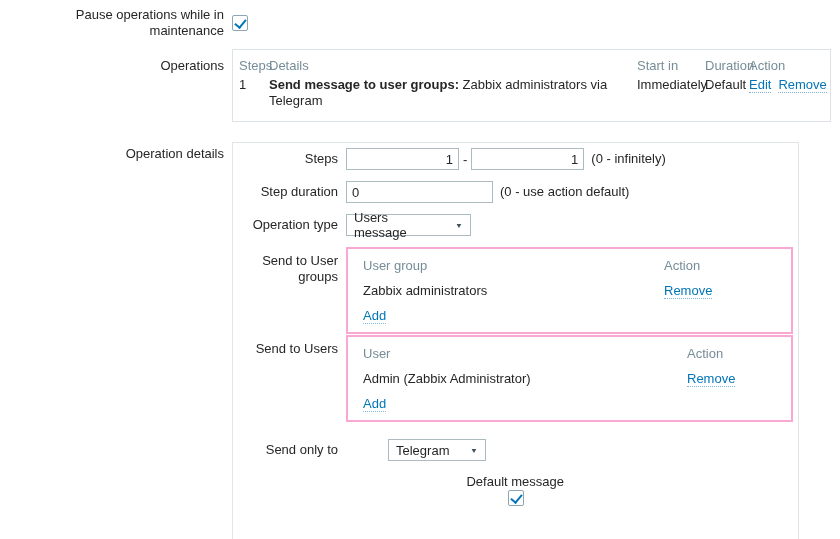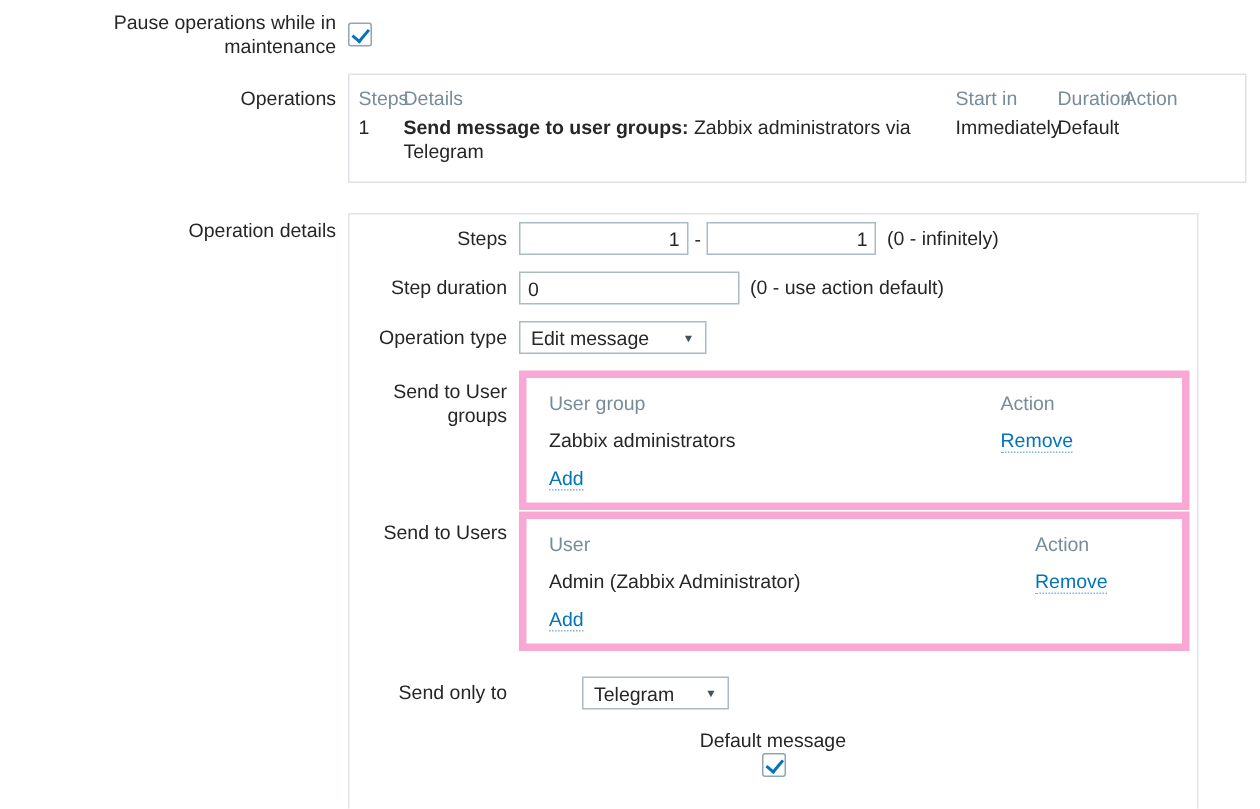--- a/index.html
+++ b/index.html
@@ -47,21 +47,21 @@
   .dash { margin:0 4px; }
   .hint { margin-left:7px; line-height:22px; }
 
   .select { display:inline-flex; align-items:center; justify-content:space-between; height:22px;
     border:1px solid #acbbc2; background:#fff; padding:0 7px; cursor:pointer; }
   .select .arrow { font-size:8px; color:#40525c; margin-left:12px; transform:scaleY(.9); }
   .sel-optype { width:125px; }
   .sel-sendonly { width:98px; }
 
   
-  .sub { width:447px; border:5px solid #f9a8d4; padding:4px 0 4px 0; }
+  .sub { width:447px; border:2px solid #f9a8d4; padding:4px 0 4px 0; }
   .sub-line { line-height:25px; }
   .sub-head { color:#768d99; }
   .grid-ug { display:grid; grid-template-columns:301px 1fr; padding-left:15px; }
   .grid-us { display:grid; grid-template-columns:324px 1fr; padding-left:15px; }
   .sub a.lnk { border-bottom-style:dotted; }
 
   .mb-ug { margin-bottom:15px; }
   .mb-us { margin-bottom:17px; }
   .mb-sel { margin-bottom:13px;gap:42px; }
   .mb-chk { margin-bottom:15px; }
@@ -86,20 +86,23 @@
         <div class="ops-head">Duration</div>
         <div class="ops-head">Action</div>
       </div>
       <div class="ops-grid">
         <div class="ops-cell">1</div>
         <div class="ops-cell">
           <div class="ops-details-line"><span class="b">Send message to user groups:</span><span> Zabbix administrators via Telegram</span></div>
         </div>
         <div class="ops-cell">Immediately</div>
         <div class="ops-cell">Default</div>
+        <div class="ops-cell actions">
+          <a class="lnk">Edit</a><a class="lnk">Remove</a>
+        </div>
       </div>
     </div>
   </div>
 
   <div class="form-row" style="margin-top:20px;">
     <div class="flabel details-label">Operation details</div>
 
     <div class="details-box">
 
       <div class="d-row">
@@ -112,21 +115,21 @@
 
       <div class="d-row">
         <div class="dlabel">Step duration</div>
         <input class="txt dur-input" value="0" style="">
         <span class="hint">(0 - use action default)</span>
       </div>
 
       <div class="d-row">
         <div class="dlabel">Operation type</div>
         <div class="select sel-optype">
-          <span>Edit message</span>
+          <span>Users message</span>
           <span class="arrow">▼</span>
         </div>
       </div>
 
       <div class="d-row top mb-ug" style="margin-bottom:1px;">
         <div class="dlabel">Send to User groups</div>
         <div class="sub">
           <div class="grid-ug">
             <div class="sub-line sub-head">User group</div>
             <div class="sub-line sub-head">Action</div>

